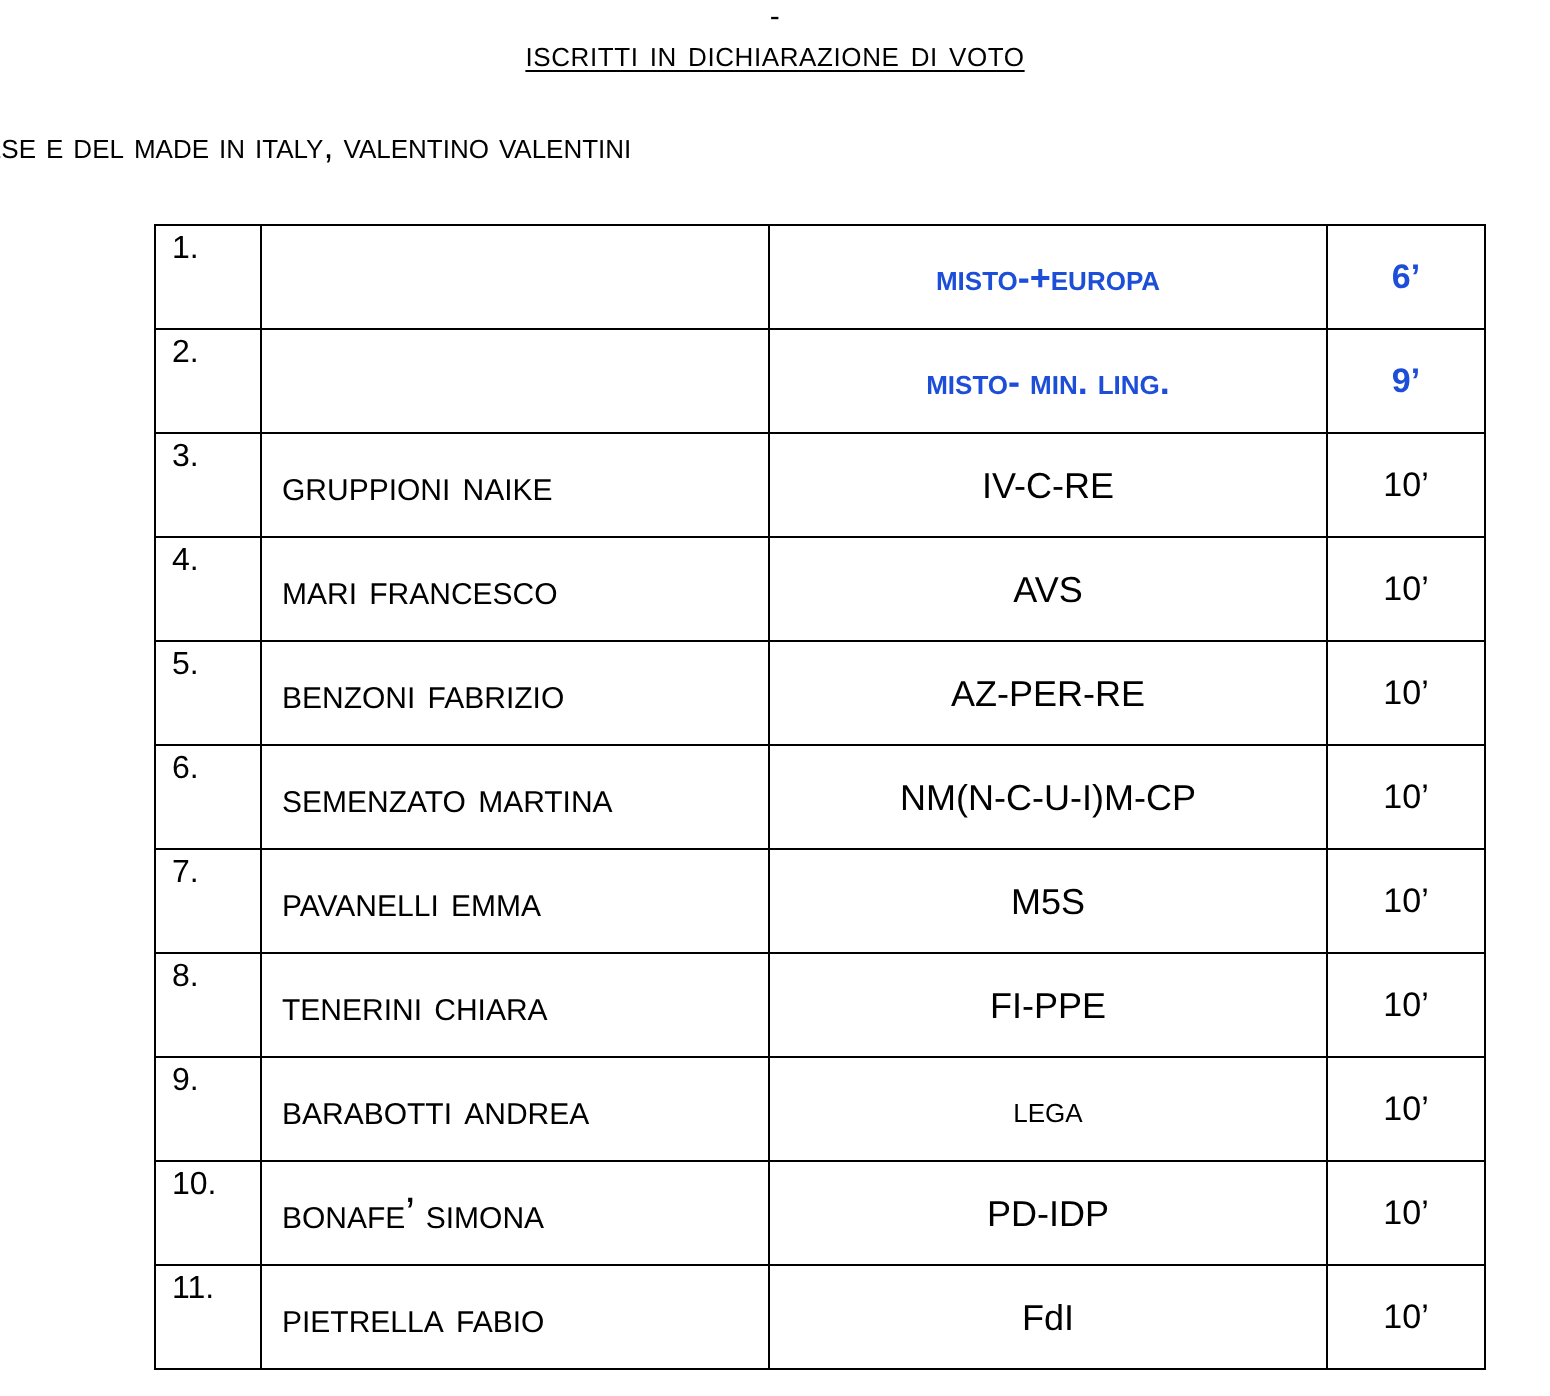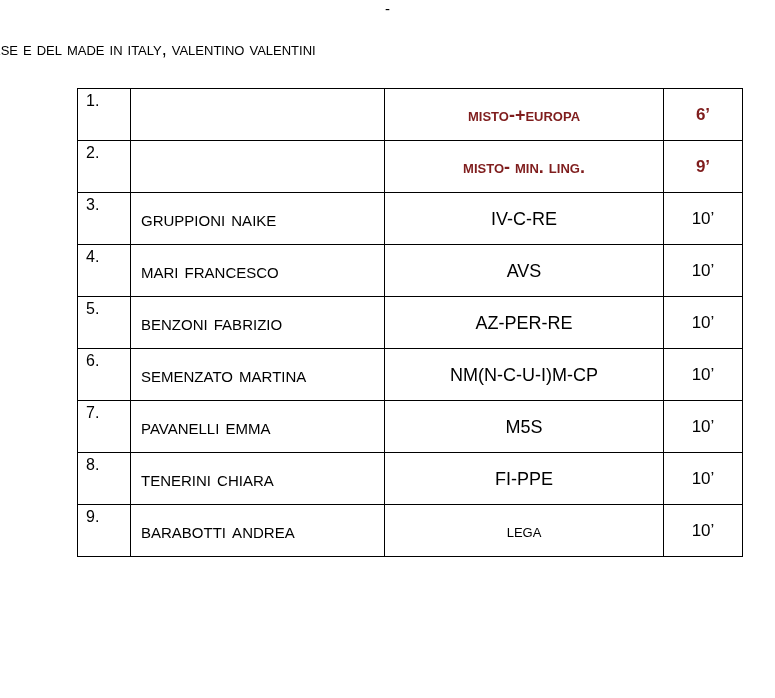--- a/index.html
+++ b/index.html
@@ -112,34 +112,35 @@
     font-variant: small-caps;
     text-transform: lowercase;
   }
   .time-text {
     display: block;
     font-size: 17px;
     line-height: 20px;
   }
   .row-red .group-text,
   .row-red .time-text {
-    color: #7f1d1d;
+    color: #1d4ed8;
     font-weight: bold;
   }
   .row-red .time-text {
     font-weight: bold;
   }
 </style>
 </head>
 <body>
 
 <div class="page">
 
   <div class="header">
     <div class="dash">-</div>
+    <div class="doc-title">ISCRITTI IN DICHIARAZIONE DI VOTO</div>
   </div>
 
   <div class="subheader">ese e del made in Italy, Valentino Valentini</div>
 
   <div class="table-wrap">
     <table class="speakers">
       <tbody>
           <tr class="row-red">
             <td class="col-num">
               <span class="num-text">1.</span>
@@ -259,17 +260,45 @@
             <td class="col-name">
               <span class="name-text">Barabotti Andrea</span>
             </td>
             <td class="col-group">
               <span class="group-text smallcaps">Lega</span>
             </td>
             <td class="col-time">
               <span class="time-text">10’</span>
             </td>
           </tr>
+          <tr>
+            <td class="col-num">
+              <span class="num-text">10.</span>
+            </td>
+            <td class="col-name">
+              <span class="name-text">Bonafe’ Simona</span>
+            </td>
+            <td class="col-group">
+              <span class="group-text">PD-IDP</span>
+            </td>
+            <td class="col-time">
+              <span class="time-text">10’</span>
+            </td>
+          </tr>
+          <tr>
+            <td class="col-num">
+              <span class="num-text">11.</span>
+            </td>
+            <td class="col-name">
+              <span class="name-text">Pietrella Fabio</span>
+            </td>
+            <td class="col-group">
+              <span class="group-text">FdI</span>
+            </td>
+            <td class="col-time">
+              <span class="time-text">10’</span>
+            </td>
+          </tr>
         </tbody>
     </table>
   </div>
 
 </div>
 
 </body></html>

